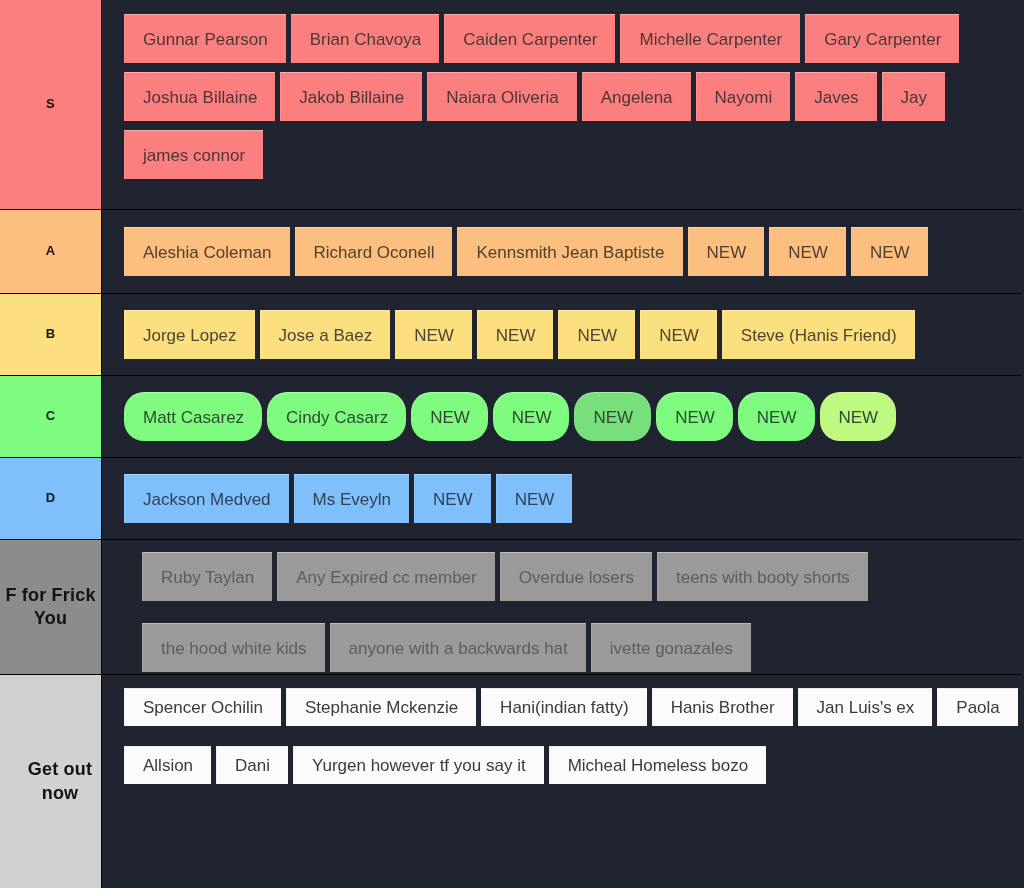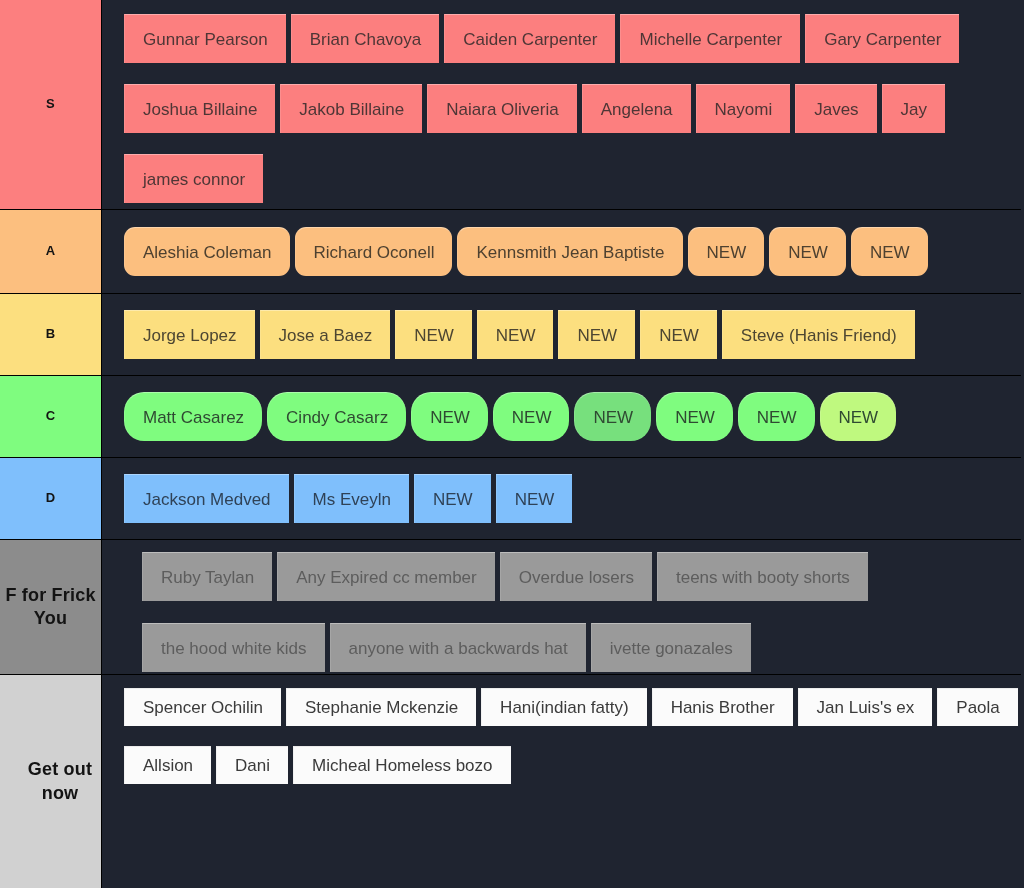--- a/index.html
+++ b/index.html
@@ -80,21 +80,21 @@
     border-left: 1px solid rgba(255,255,255,0.12);
     color: #4c3a3a;
   }
 
   
   .t-s .tier-label { background: #fc7f7f; }
   .t-s .tile { background: #fc7f7f; color: #4e3636; }
 
   
   .t-a .tier-label { background: #fcbf7f; }
-  .t-a .tile { background: #fcbf7f; color: #4e4130; border-radius: 11px; }
+  .t-a .tile { background: #fcbf7f; color: #4e4130; }
 
   
   .t-b .tier-label { background: #fcdf7f; }
   .t-b .tile { background: #fcdf7f; color: #4d4632; text-align: center; }
 
   
   .t-c .tier-label { background: #7ffc7f; }
   .t-c .tile { background: #7ffc7f; color: #2f4a32; border-radius: 20px; }
   .t-c .tile.shade-muted { background: #77e07d; }
   .t-c .tile.shade-lime  { background: #bff97f; }
@@ -118,21 +118,21 @@
   .t-c  { height: 82px; }
   .t-d  { height: 82px; }
   .t-f  { height: 135px; }
   .t-g  { height: 213px; }
 
   .t-s .tier-items  { align-content: flex-start; padding-top: 14px; }
   .t-f .tier-items  { align-content: flex-start; padding-top: 12px; padding-left: 40px; }
   .t-g .tier-items  { align-content: flex-start; padding-top: 13px; }
   .t-s .tier-items,
   .t-f .tier-items,
-  .t-g .tier-items { gap: 21px 5px; }
+  .t-g .tier-items { gap: 9px 5px; }
   .t-g .tier-items { gap: 20px 5px; }
   .t-f .tier-items { gap: 22px 5px; }
 
   .t-g .tile { height: 38px; }
 </style>
 </head>
 <body>
 
 <div id="tierlist">
     <div class="tier-row t-s">
@@ -214,16 +214,17 @@
       <div class="tier-label small">Get out now</div>
       <div class="tier-items">
         <div class="tile">Spencer Ochilin</div>
         <div class="tile">Stephanie Mckenzie</div>
         <div class="tile">Hani(indian fatty)</div>
         <div class="tile">Hanis Brother</div>
         <div class="tile">Jan Luis's ex</div>
         <div class="tile">Paola</div>
         <div class="tile">Allsion</div>
         <div class="tile">Dani</div>
+        <div class="tile">Yurgen however tf you say it</div>
         <div class="tile">Micheal Homeless bozo</div>
       </div>
     </div>
   </div>
 
 </body></html>

